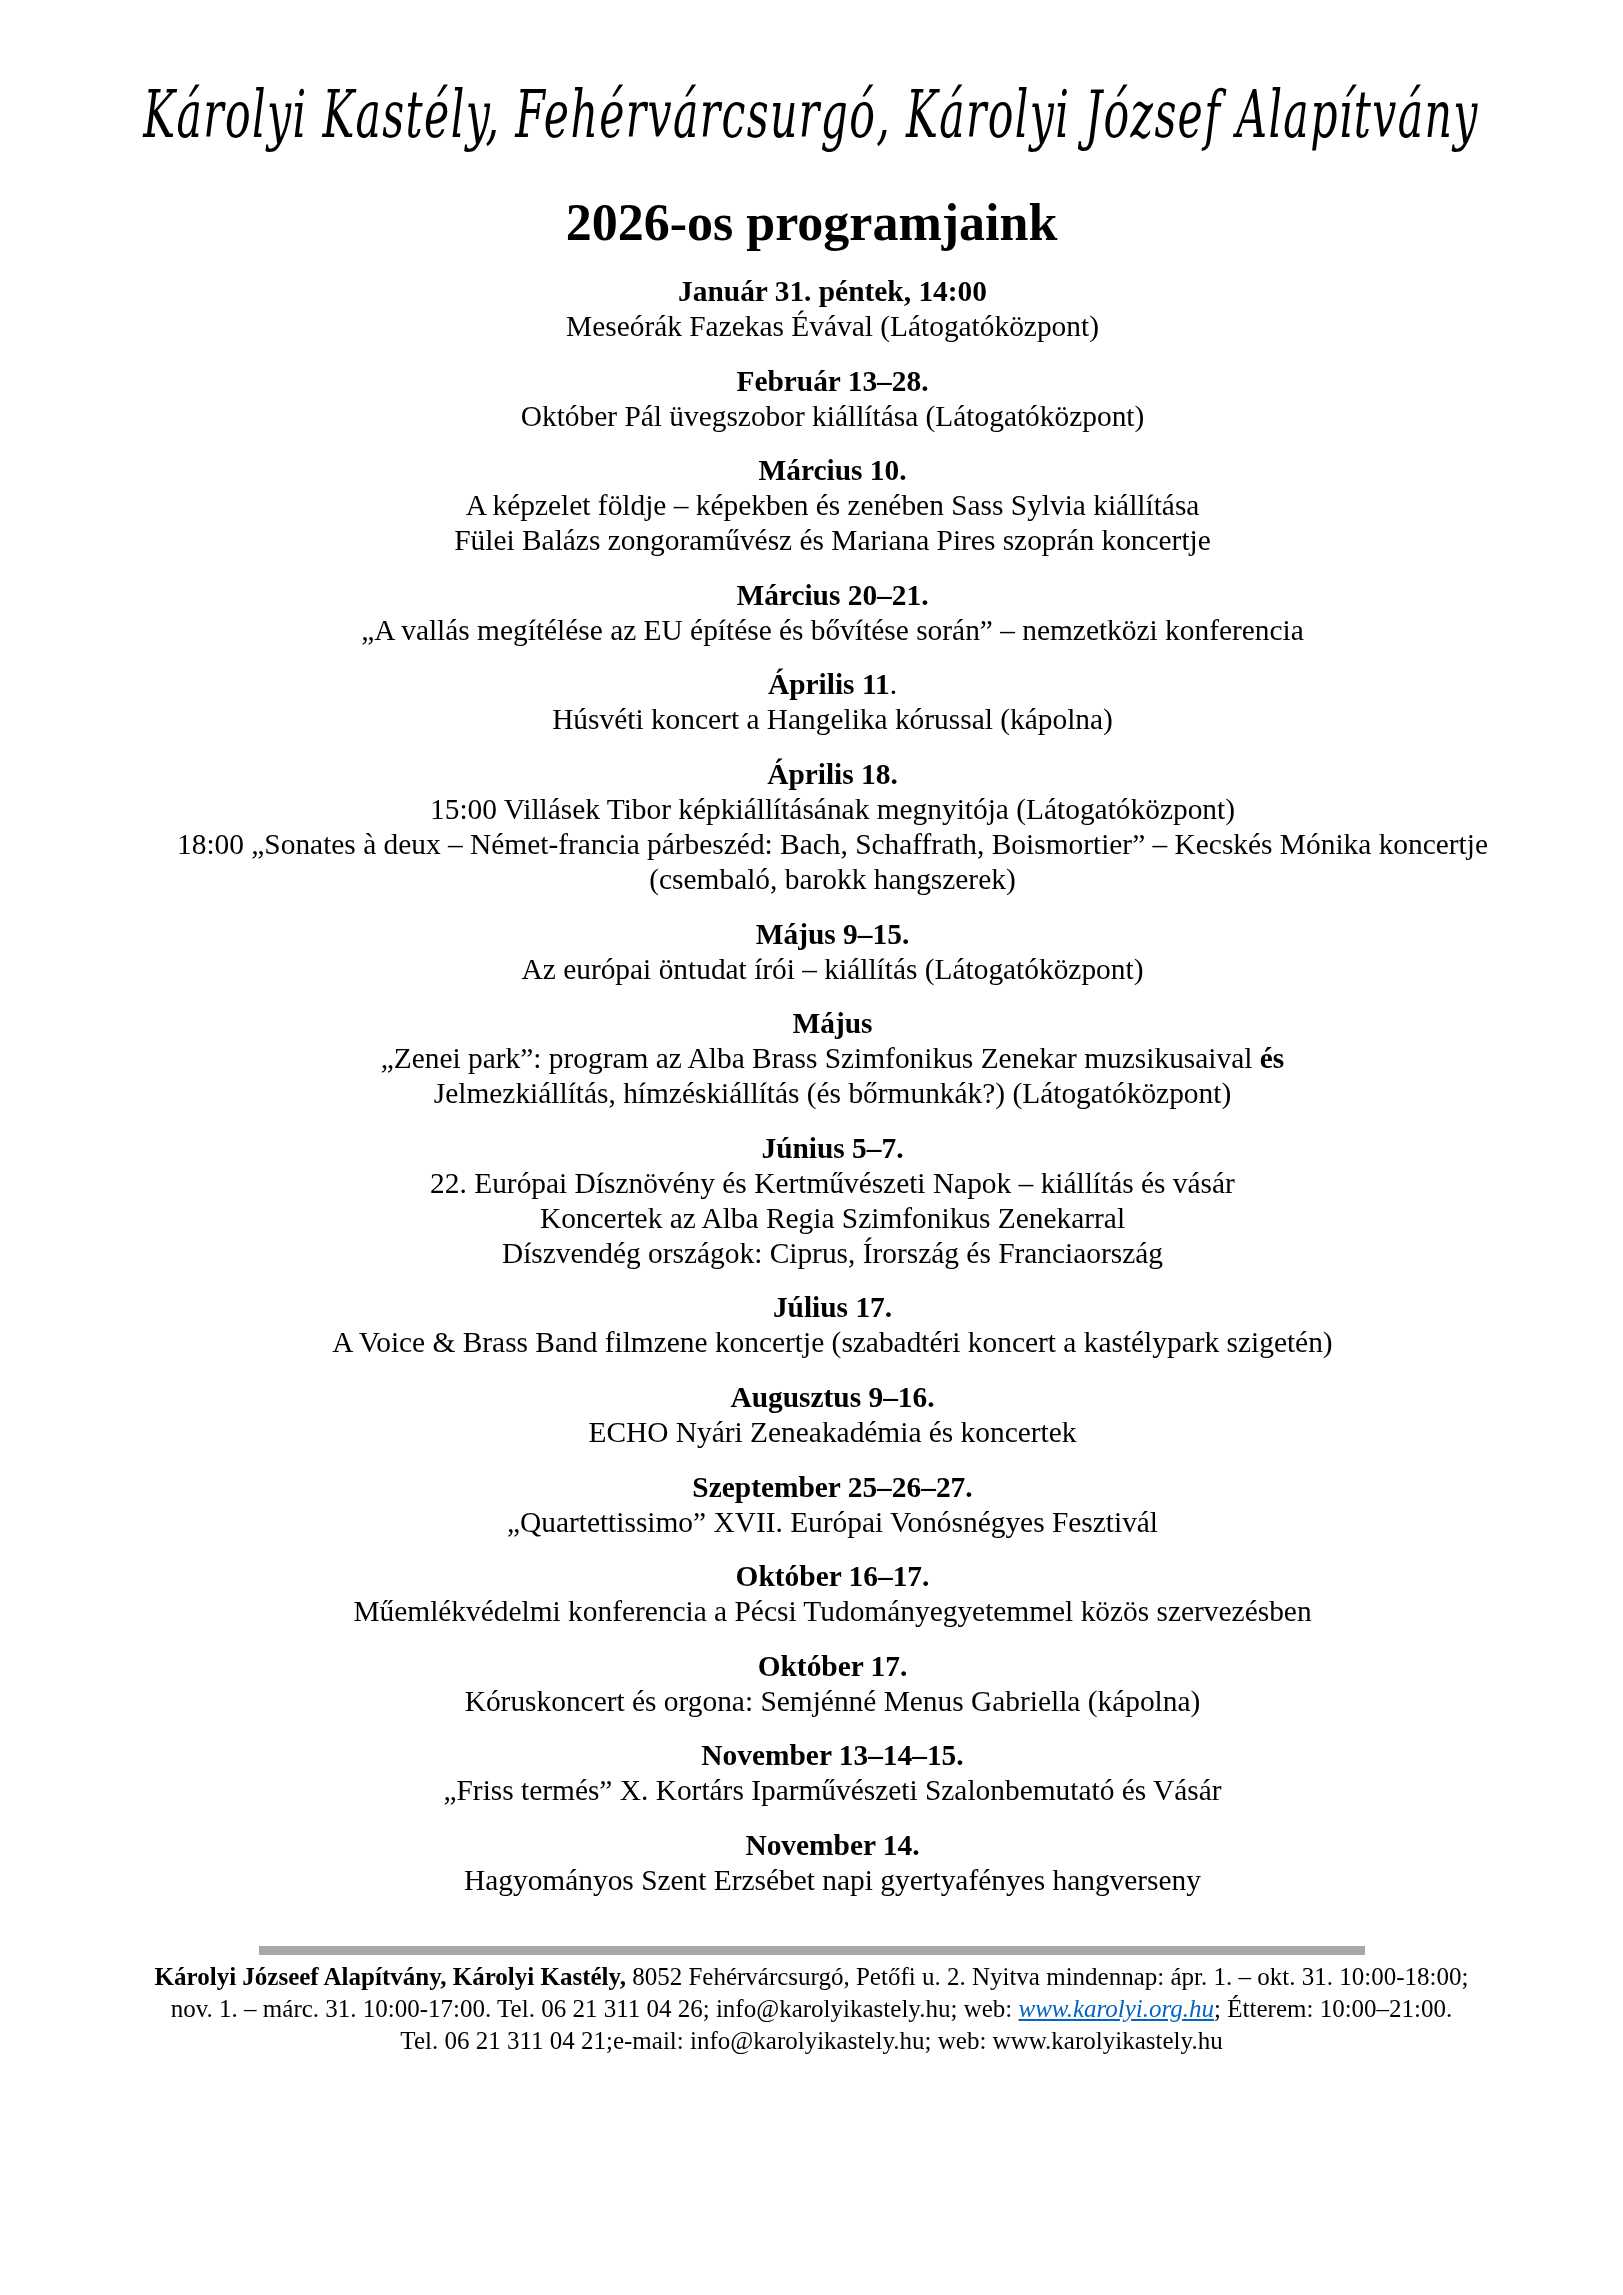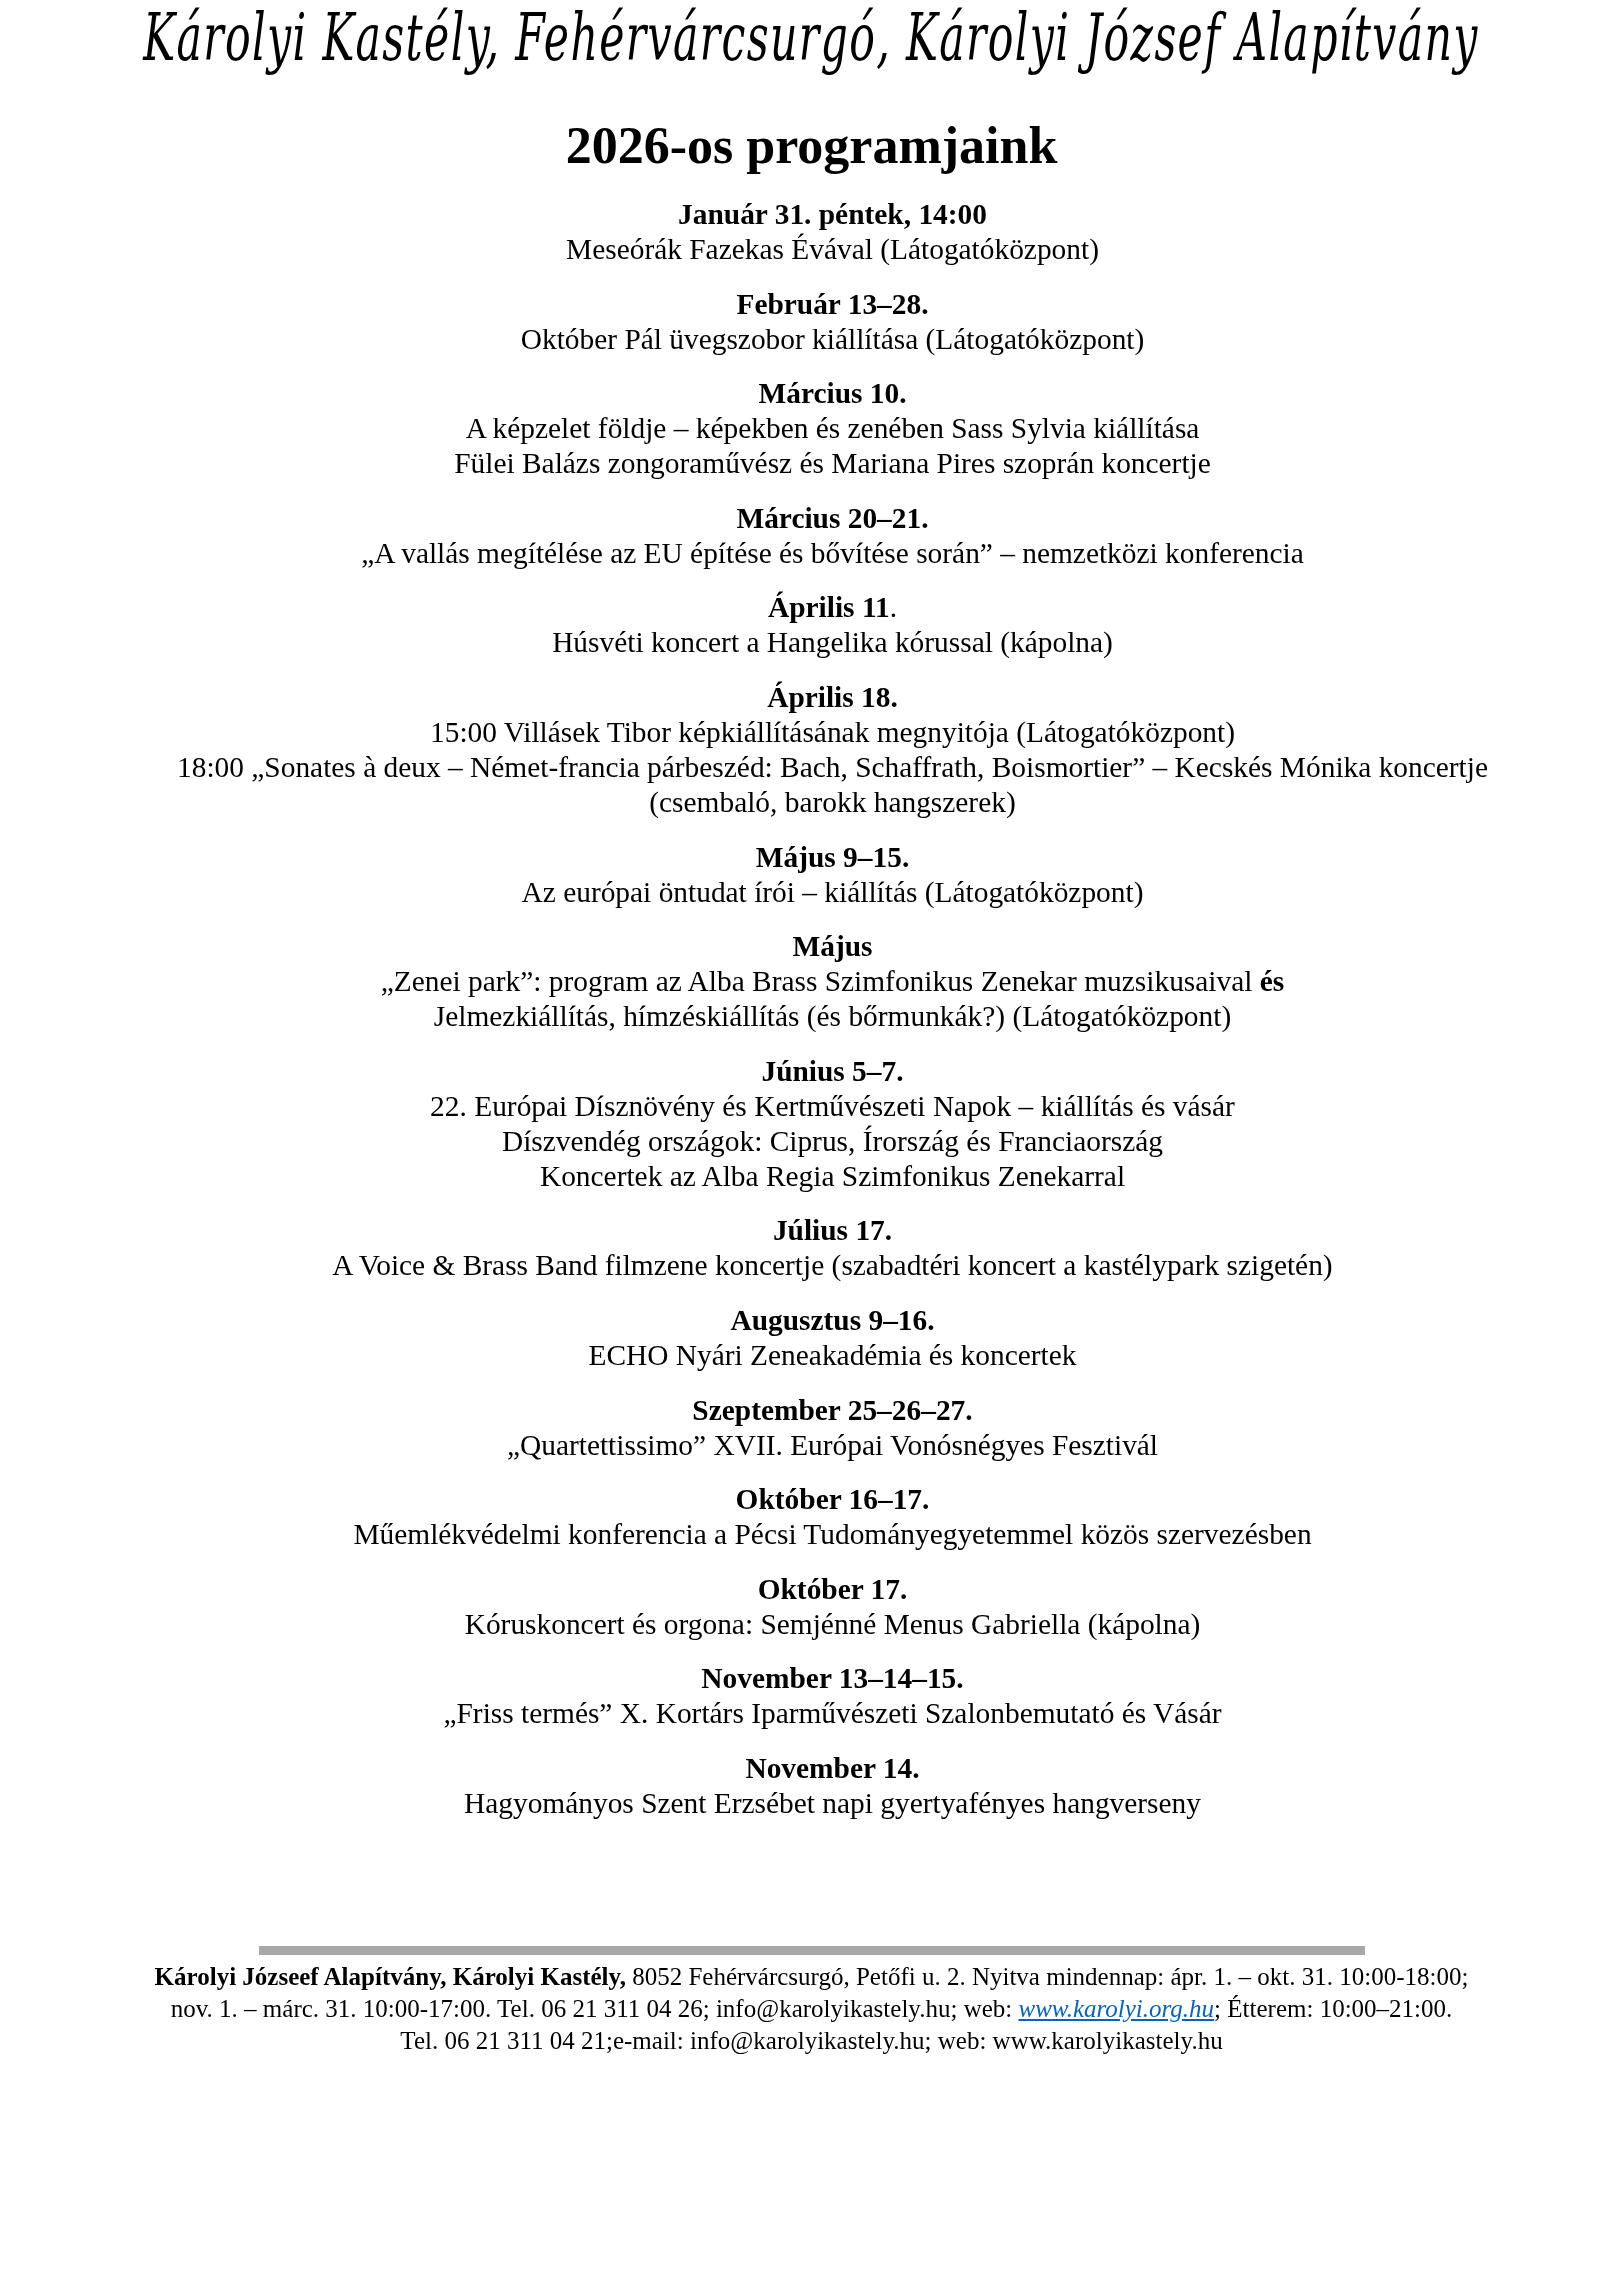--- a/index.html
+++ b/index.html
@@ -5,21 +5,21 @@
   html,body { margin:0; padding:0; }
   body {
     width:1623px; height:2295px;
     background:#ffffff; color:#000;
     font-family:"Liberation Serif", serif;
     position:relative; overflow:hidden;
   }
   .page { position:relative; width:100%; height:100%; }
 
   
-  .script-header { text-align:center; }
+  .script-header { padding-top:77px; text-align:center; }
   .script-header .script {
     display:inline-block;
     font-family:"DejaVu Serif", serif;
     font-style:italic; font-weight:normal;
     font-size:41px; letter-spacing:1.3px;
     transform:scale(1.04,1.58); transform-origin:center top;
   }
 
   .doc-title {
     margin:68px 0 0; text-align:center;
@@ -90,22 +90,22 @@
         <div class="event-line">Az európai öntudat írói – kiállítás (Látogatóközpont)</div>
       </div>
       <div class="event">
         <div class="event-title"><span>Május</span></div>
         <div class="event-line"><span>„Zenei park”: program az Alba Brass Szimfonikus Zenekar muzsikusaival </span><b>és</b></div>
         <div class="event-line">Jelmezkiállítás, hímzéskiállítás (és bőrmunkák?) (Látogatóközpont)</div>
       </div>
       <div class="event">
         <div class="event-title"><span>Június 5–7.</span></div>
         <div class="event-line">22. Európai Dísznövény és Kertművészeti Napok – kiállítás és vásár</div>
+        <div class="event-line">Koncertek az Alba Regia Szimfonikus Zenekarral</div>
         <div class="event-line">Díszvendég országok: Ciprus, Írország és Franciaország</div>
-        <div class="event-line">Koncertek az Alba Regia Szimfonikus Zenekarral</div>
       </div>
       <div class="event">
         <div class="event-title"><span>Július 17.</span></div>
         <div class="event-line">A Voice &amp; Brass Band filmzene koncertje (szabadtéri koncert a kastélypark szigetén)</div>
       </div>
       <div class="event">
         <div class="event-title"><span>Augusztus 9–16.</span></div>
         <div class="event-line">ECHO Nyári Zeneakadémia és koncertek</div>
       </div>
       <div class="event">

